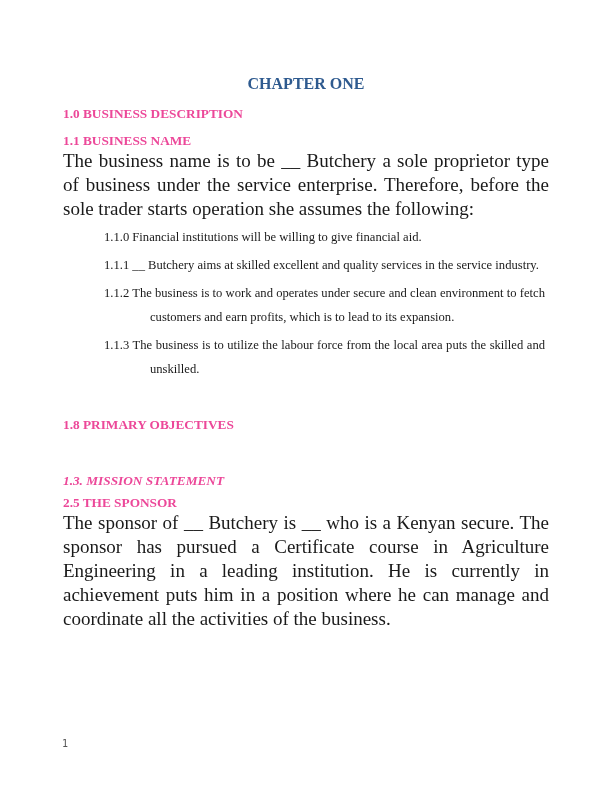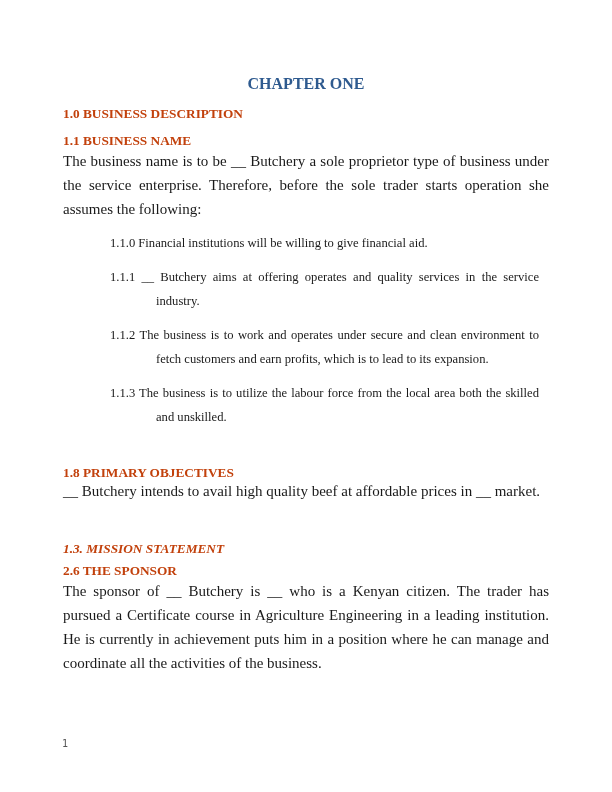--- a/index.html
+++ b/index.html
@@ -26,42 +26,42 @@
       text-align: center;
       font-weight: bold;
       font-size: 16px;
       color: #2e5a8f;
       margin: 0 0 12px 0;
       line-height: 20px;
     }
     .heading {
       font-weight: bold;
       font-size: 13.3px;
-      color: #c2410c;
+      color: #ec4899;
       margin: 0;
       line-height: 16px;
     }
     .p {
-      font-size: 15px;
+      font-size: 19px;
       line-height: 24px;
       text-align: justify;
       margin: 0;
     }
     .list {
       margin: 0;
       padding: 0;
       list-style: none;
     }
     .list li {
       font-size: 12.6px;
       line-height: 24px;
       text-align: justify;
       padding-left: 83px;
       text-indent: -46px;
-      margin: 10px;
+      margin: 4px;
     }
     .page-number {
       position: absolute;
       left: 62px;
       top: 738px;
       font-family: "DejaVu Sans Mono", monospace;
       font-size: 10px;
       color: #555555;
     }
   </style>
@@ -72,29 +72,28 @@
   <div class="content">
 
     <h1 class="chapter-title">CHAPTER ONE</h1>
 
     <h2 class="heading" style="margin-bottom:11px;">1.0 BUSINESS DESCRIPTION</h2>
 
     <h2 class="heading" style="margin-top:8px;">1.1 BUSINESS NAME</h2>
     <p class="p">The business name is to be __ Butchery a sole proprietor type of business under the service enterprise.  Therefore, before the sole trader starts operation she assumes the following:</p>
     <ul class="list">
       <li>1.1.0 Financial institutions will be willing to give financial aid.</li>
-      <li>1.1.1 __ Butchery aims at offering operates and quality services in the service industry.</li>
+      <li>1.1.1 __ Butchery aims at skilled excellent and quality services in the service industry.</li>
       <li>1.1.2 The business is to work and operates under secure and clean environment to fetch customers and earn profits, which is to lead to its expansion.</li>
-      <li>1.1.3 The business is to utilize the labour force from the local area both the skilled and unskilled.</li>
+      <li>1.1.3 The business is to utilize the labour force from the local area puts the skilled and unskilled.</li>
     </ul>
 
     <h2 class="heading" style="margin-top:36px;">1.8 PRIMARY OBJECTIVES</h2>
-    <p class="p" style="line-height:20px;">__ Butchery intends to avail high quality beef at affordable prices in __ market.</p>
 
     <h2 class="heading" style="margin-top:40px;font-style:italic;">1.3. MISSION STATEMENT</h2>
 
-    <h2 class="heading" style="margin-top:6px;">2.6 THE SPONSOR</h2>
-    <p class="p">The sponsor of __ Butchery is __ who is a Kenyan citizen.  The trader has pursued a Certificate course in Agriculture Engineering in a leading institution.  He is currently in achievement puts him in a position where he can manage and coordinate all the activities of the business.</p>
+    <h2 class="heading" style="margin-top:6px;">2.5 THE SPONSOR</h2>
+    <p class="p">The sponsor of __ Butchery is __ who is a Kenyan secure.  The sponsor has pursued a Certificate course in Agriculture Engineering in a leading institution.  He is currently in achievement puts him in a position where he can manage and coordinate all the activities of the business.</p>
 
   </div>
 
   <div class="page-number">1</div>
 </div>
 
 </body></html>

